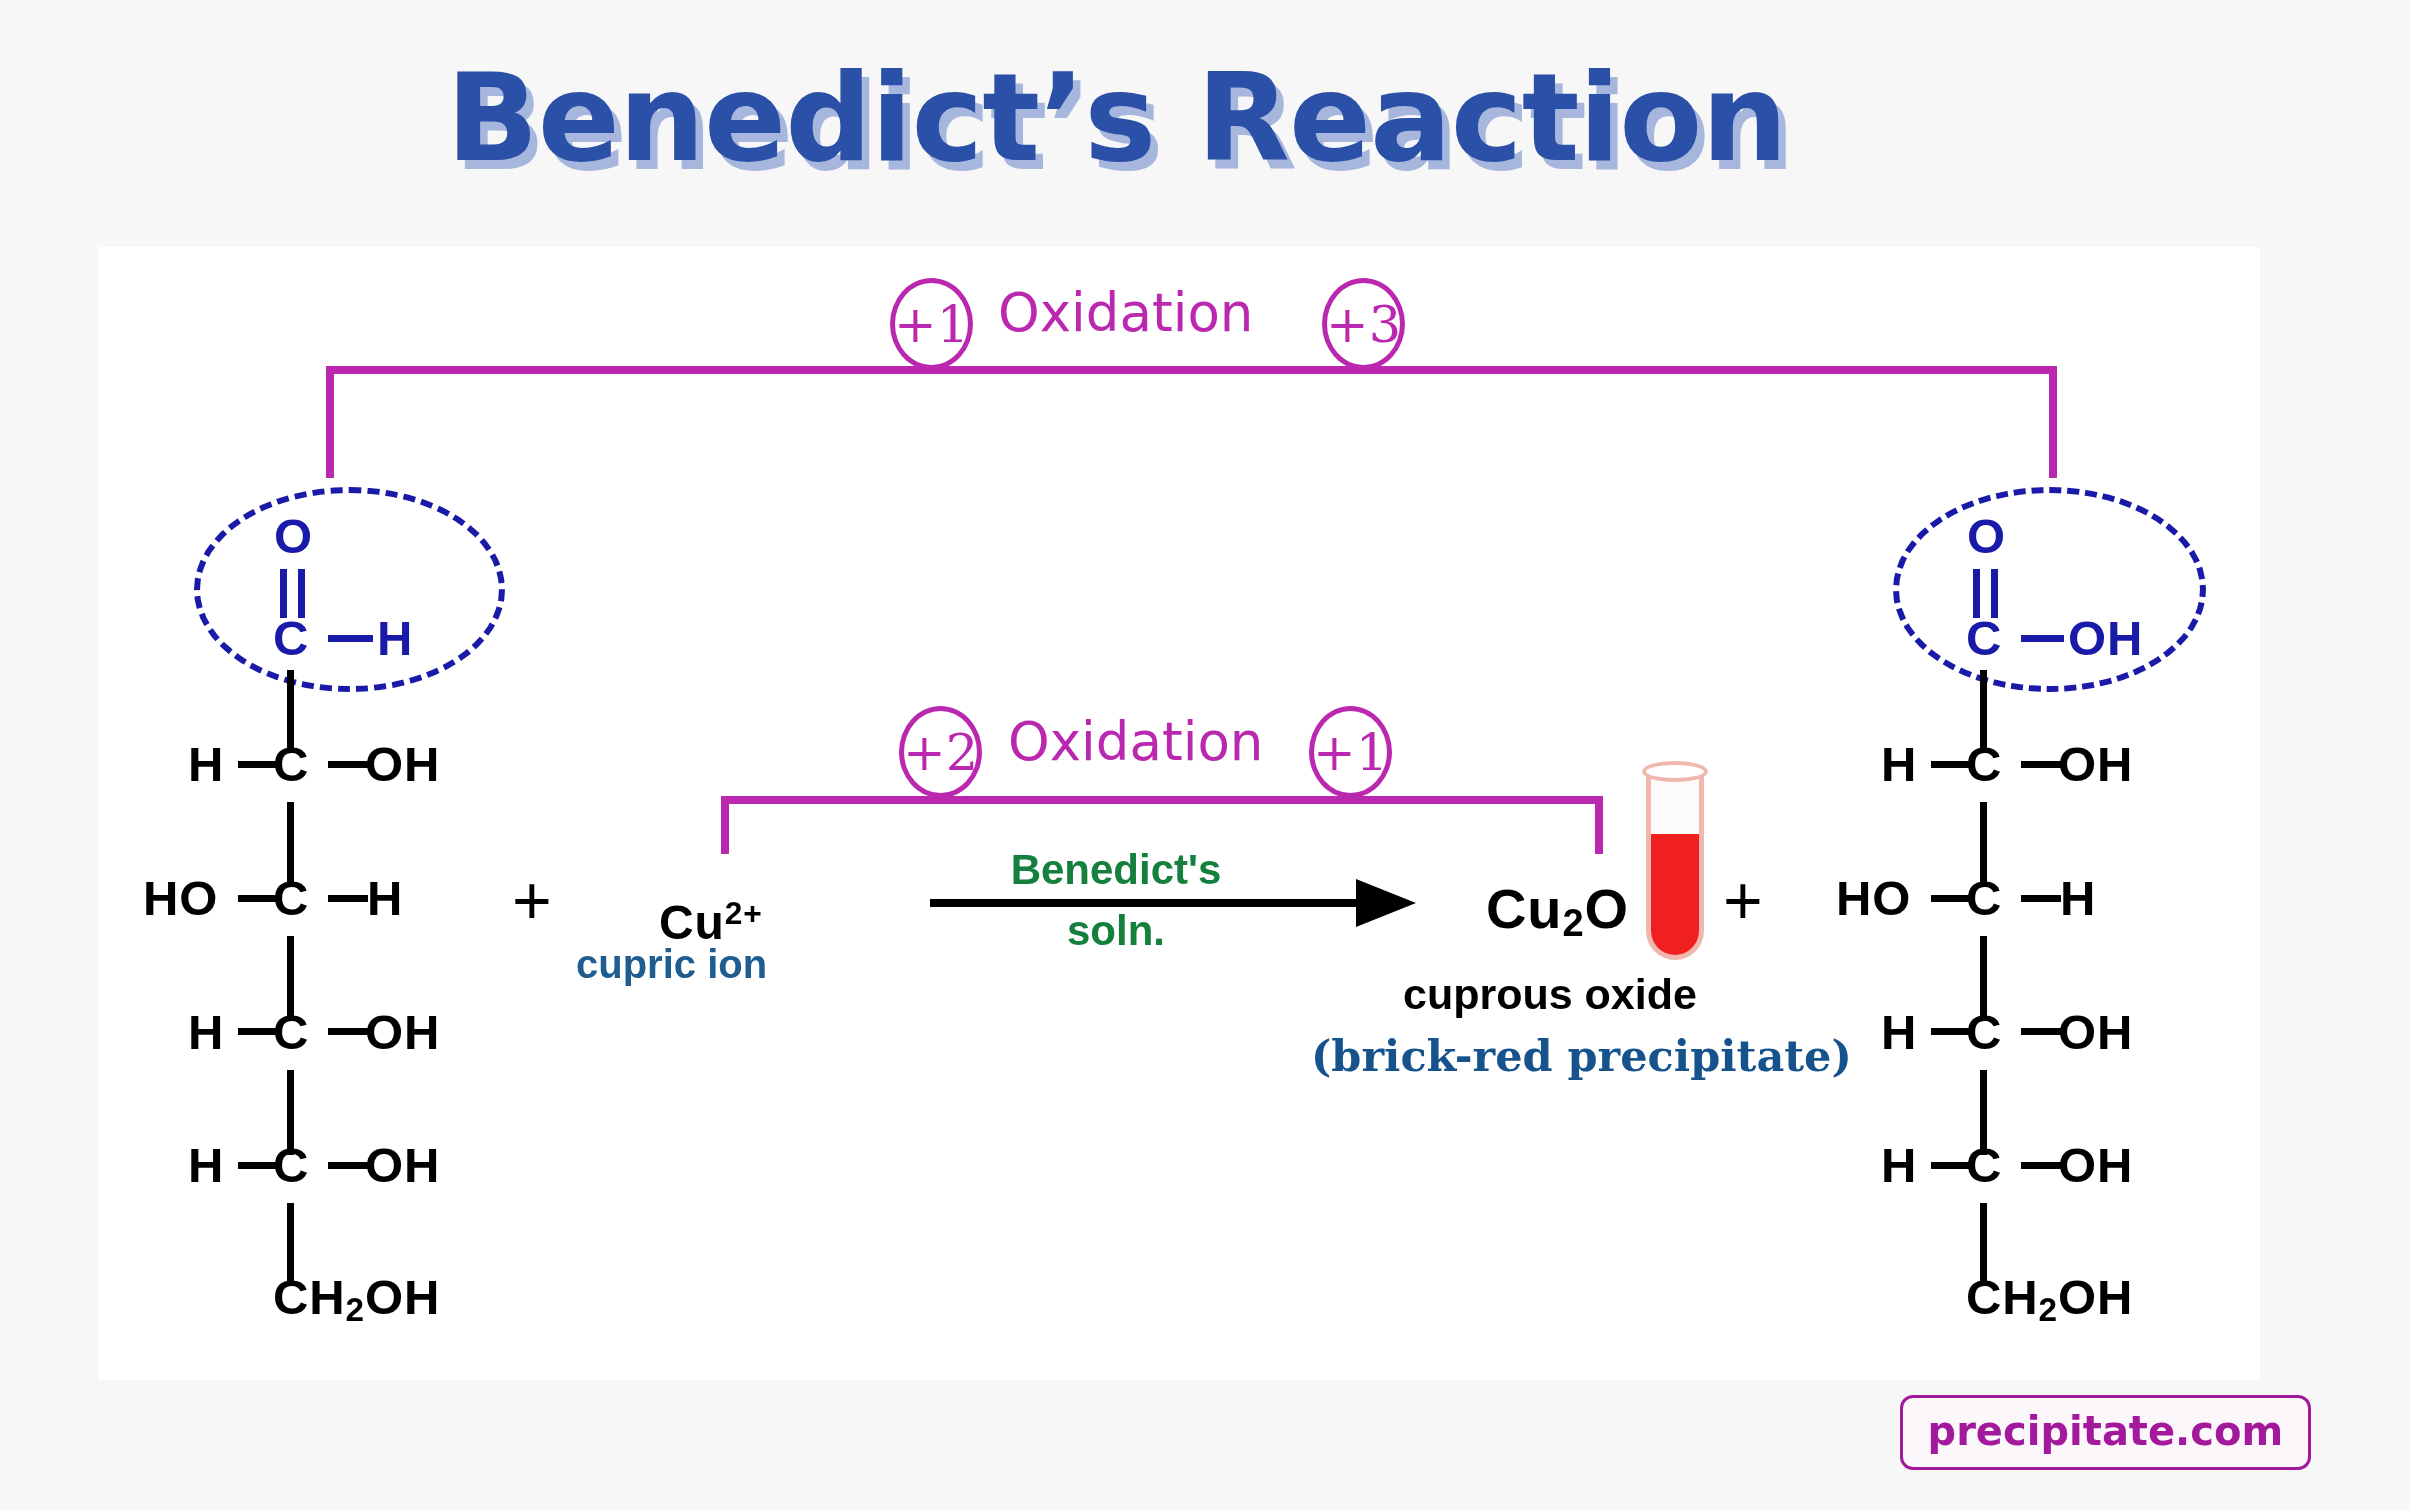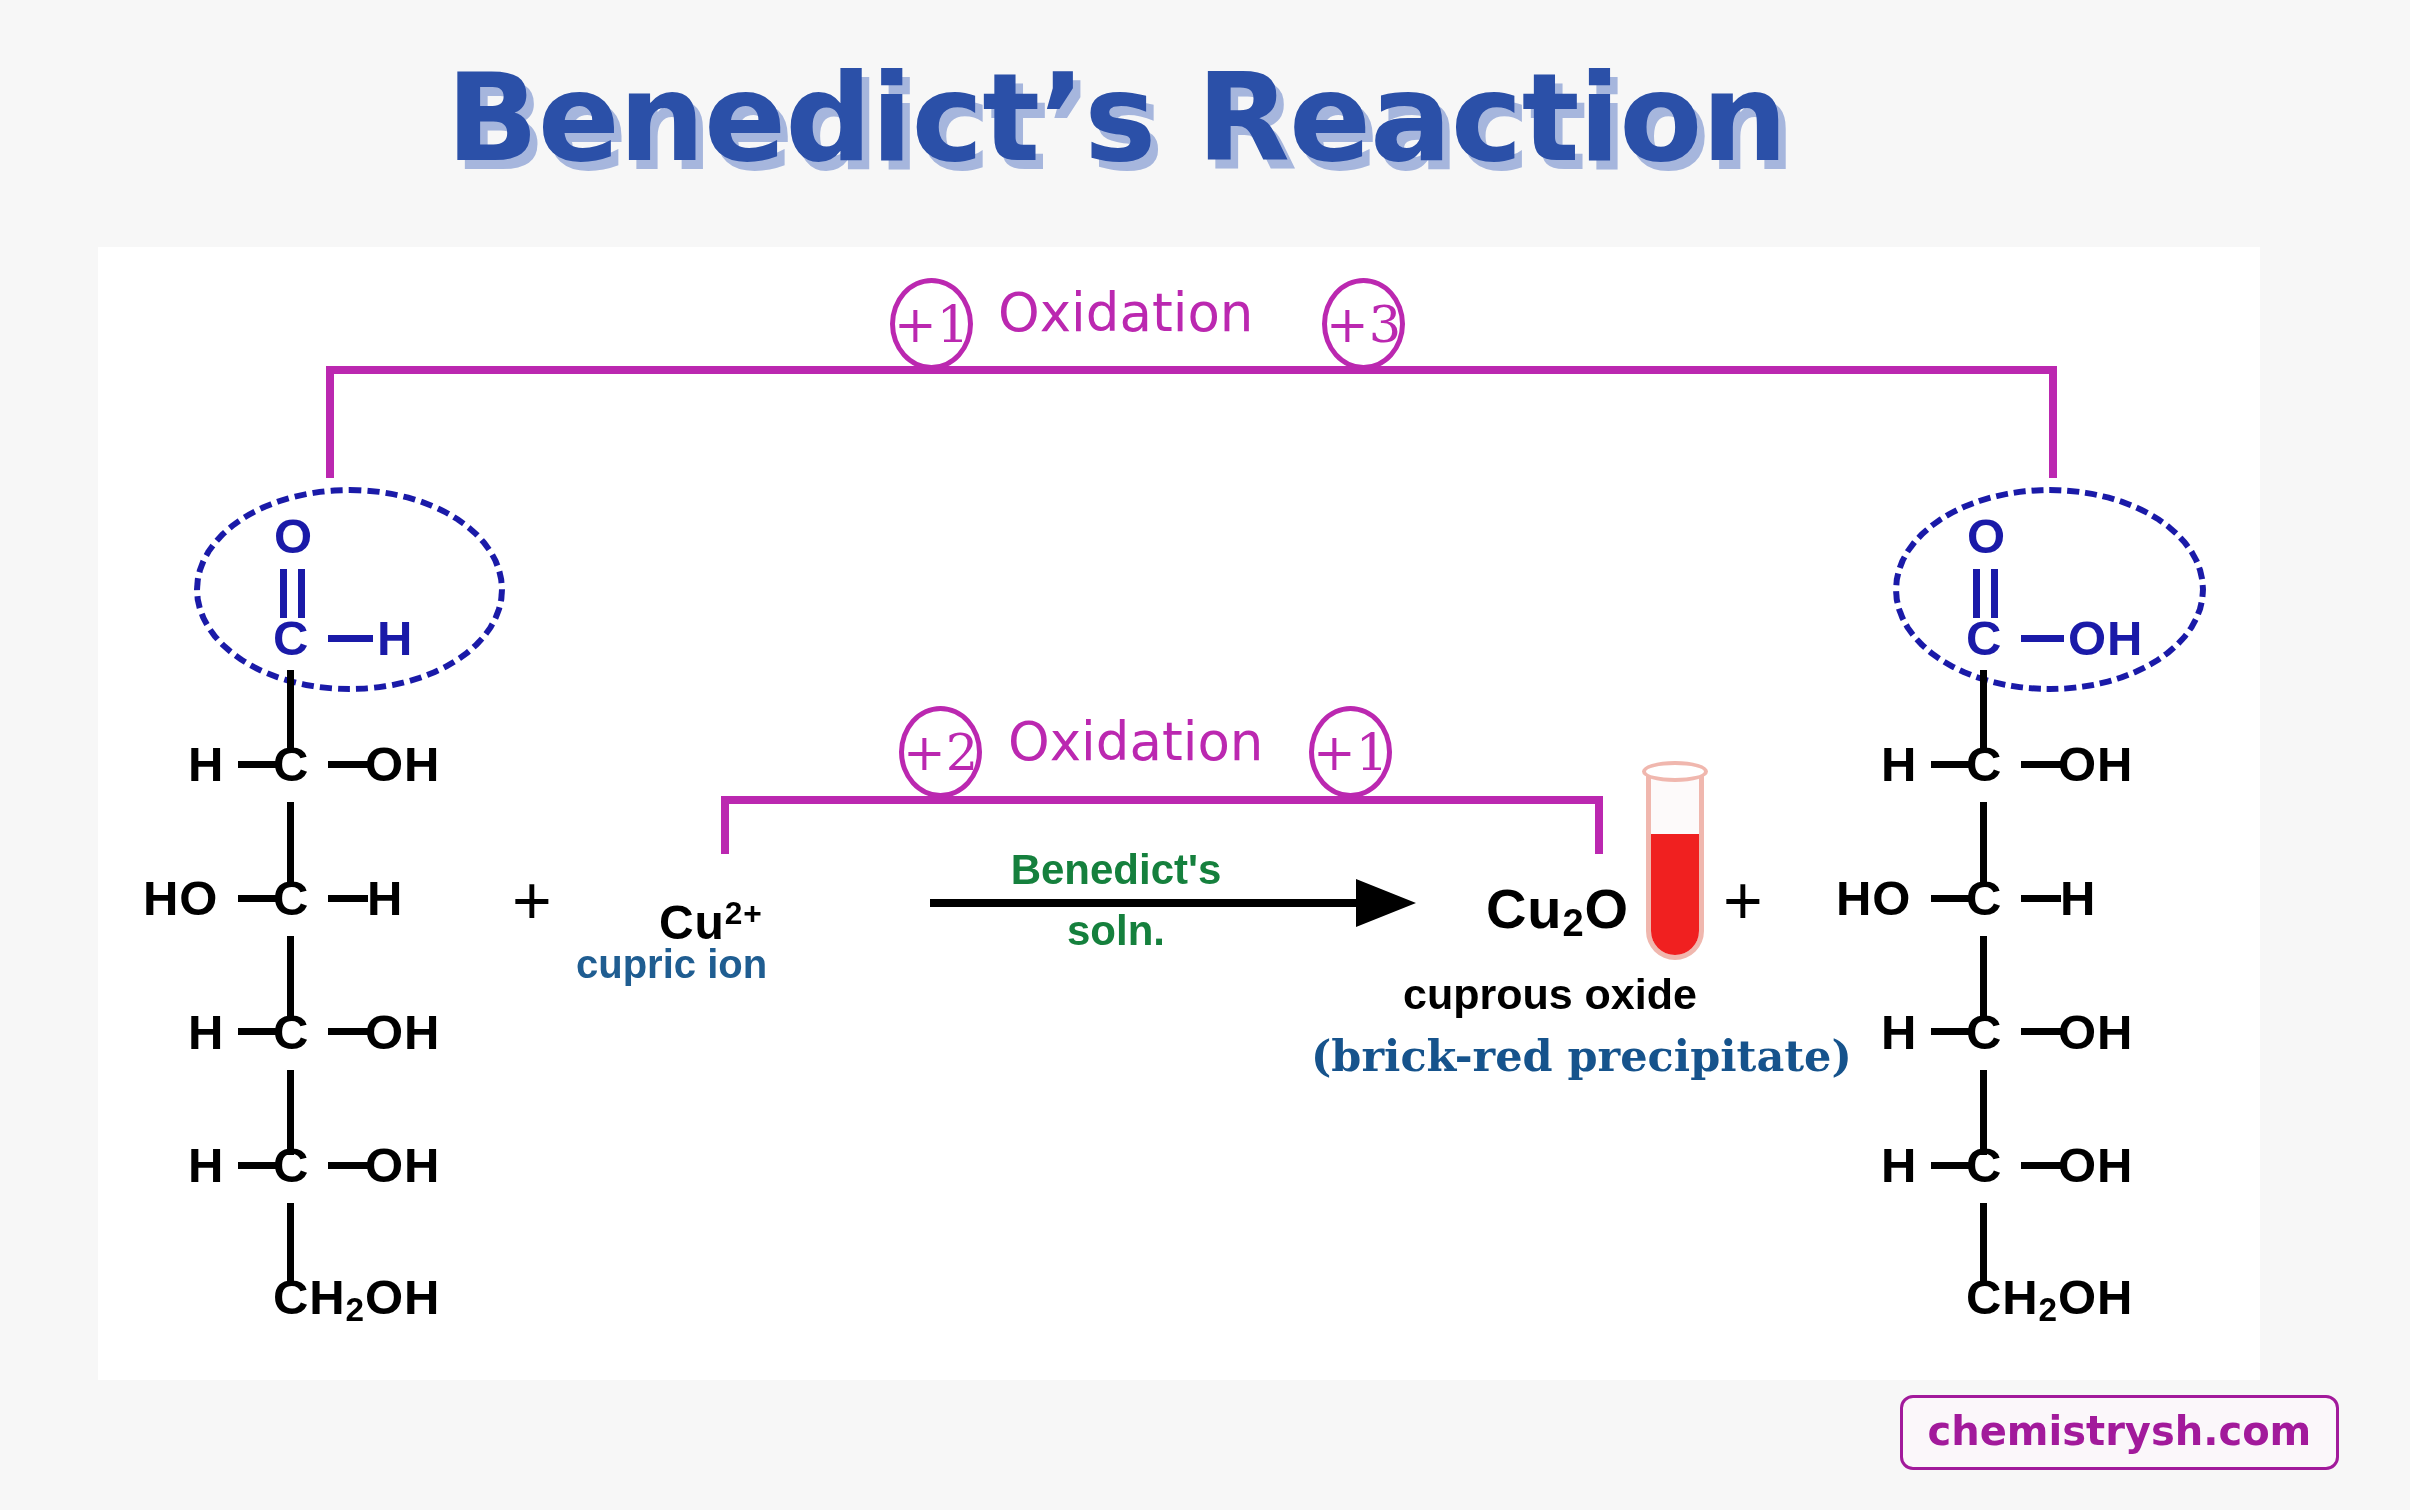--- a/index.html
+++ b/index.html
@@ -367,14 +367,14 @@
   <div class="hbond" style="left:1931px; top:1162px; width:40px;"></div>
   <div class="abs chem" style="left:1966px; top:1137px;">C</div>
   <div class="hbond" style="left:2021px; top:1162px; width:40px;"></div>
   <div class="abs chem" style="left:2058px; top:1137px;">OH</div>
 
   <div class="abs chem" style="left:1966px; top:1269px;">
     <span>C</span><span>H</span><span class="sub">2</span><span>OH</span>
   </div>
 </div>
 
-<div id="watermark">chemistrysh.com</div>
+<div id="watermark">precipitate.com</div>
 
 
 </body></html>

